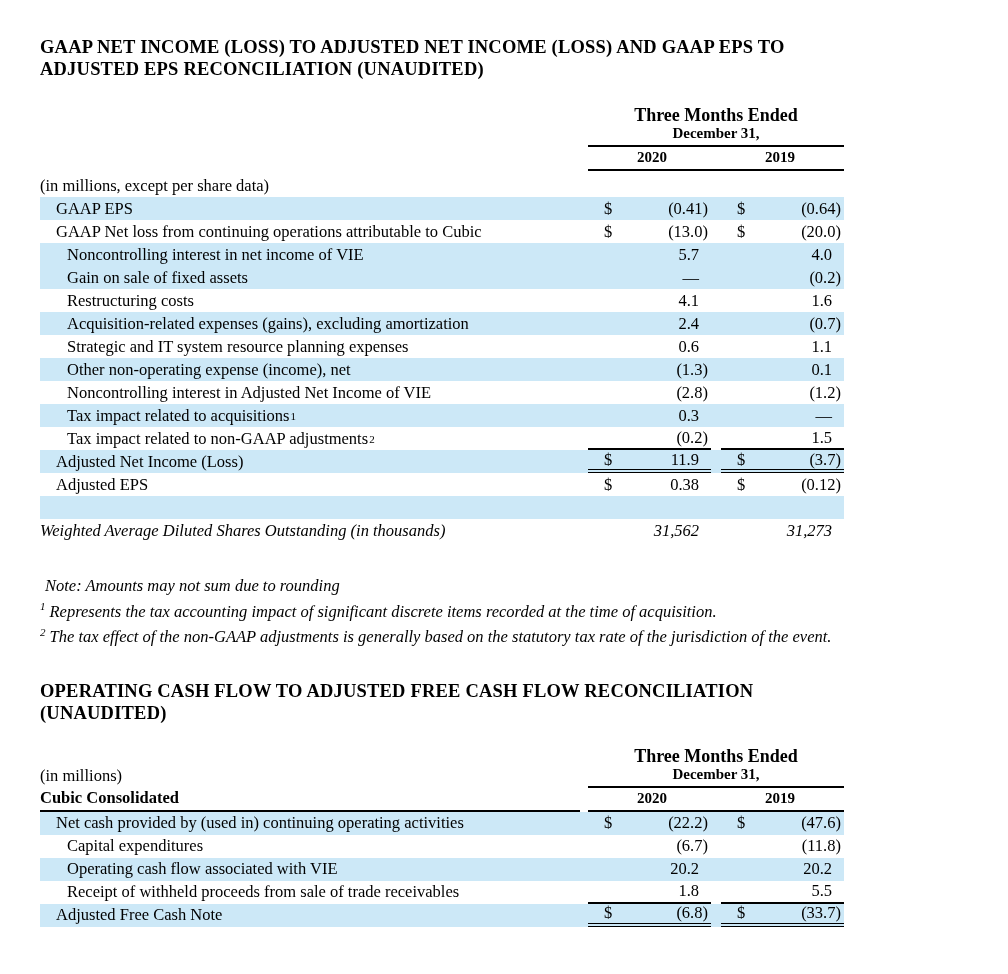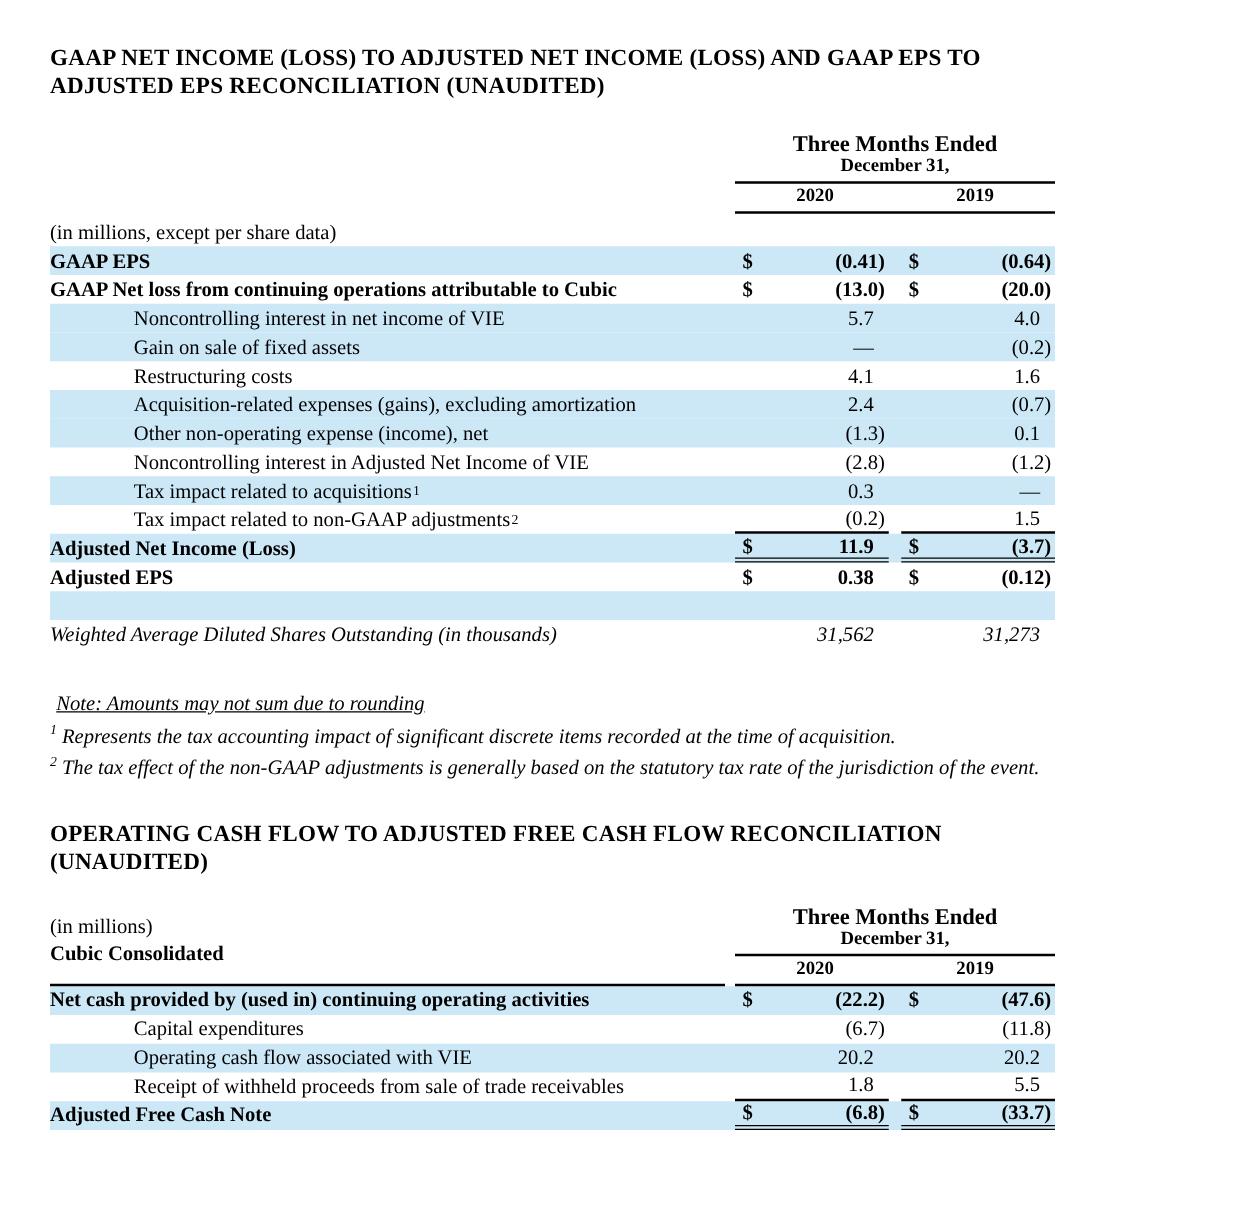--- a/index.html
+++ b/index.html
@@ -22,47 +22,47 @@
   .ph-line1 { font-size: 18px; font-weight: bold; text-align: center; line-height: 18px; white-space: nowrap; }
   .ph-line2 { font-size: 15px; font-weight: bold; text-align: center; line-height: 18px; padding-bottom: 3px; border-bottom: 2px solid #000; white-space: nowrap; }
   .ph-cols { display: flex; margin-top: 1px; }
   .ph-col { flex: 1; text-align: center; font-size: 15px; font-weight: bold; line-height: 19px; padding-bottom: 2px; border-bottom: 2px solid #000; }
 
   .units-row { font-size: 16.5px; height: 23px; line-height: 23px; margin-top: 3px; }
 
   
   .row { display: flex; height: 23px; }
   .row.shaded { background: var(--shade, #cce8f7); }
-  .row.bold .cell { font-weight: bold; }
+  .row.bold .cell { font-weight: normal; padding-left: 16px; }
   .row.italic .cell { font-style: italic; }
   .cell { display: flex; align-items: center; height: 100%; }
   .cell.label { flex: 1; font-size: 16.5px; white-space: nowrap; overflow: hidden; }
-  .cell.label.indent { padding-left: 27px; margin-left: 40px; }
+  .cell.label.indent { padding-left: 27px; }
   .cell.label sup { font-size: 11px; line-height: 0; margin-left: 1px; }
   .cell.val { width: 123px; font-size: 16.5px; justify-content: space-between; padding-left: 6px; }
   .cell.val.col1 { margin-left: 10px; }
   .cell.val.col2 { margin-left: 10px; }
   .num { text-align: right; white-space: nowrap; }
   .num.hang { padding-right: 12px; }
   .num.paren { padding-right: 3px; }
   .val.ul-single { border-bottom: 2px solid #000; }
   .val.ul-double { border-bottom: 4px double #000; }
 
   
   .notes { margin-top: 31px; font-style: italic; font-size: 16.5px; line-height: 25.5px; }
-  .note-line.first { padding-left: 5px; text-decoration: underline; }
+  .note-line.first { padding-left: 5px; }
   .notes sup { font-size: 11px; line-height: 0; margin-right: 4px; }
 
   .title2 { margin-top: 30px; }
 
   
   .t2-head { display: flex; align-items: flex-end; margin-top: 23px; }
   .t2-left { flex: 1; margin-right: 8px; min-width: 0; }
   .t2-units { font-size: 16.5px; line-height: 22px; }
-  .t2-section { font-size: 16.5px; font-weight: bold; line-height: 21px; padding-bottom: 14px; border-bottom: 2px solid #000; }
+  .t2-section { font-size: 16.5px; font-weight: bold; line-height: 21px; padding-bottom: 2px; border-bottom: 2px solid #000; }
   .t2-right { width: 256px; flex: 0 0 256px; }
 </style>
 </head>
 <body>
 
 <div class="page">
 
   <div class="doc-title">GAAP NET INCOME (LOSS) TO ADJUSTED NET INCOME (LOSS) AND GAAP EPS TO ADJUSTED EPS RECONCILIATION (UNAUDITED)</div>
 
   <div class="period-block t1-period">
@@ -136,20 +136,31 @@
         <div class="cell label indent">Acquisition-related expenses (gains), excluding amortization</div>
         <div class="cell val col1">
           <span class="dollar"></span>
           <span class="num hang">2.4</span>
         </div>
         <div class="cell val col2">
           <span class="dollar"></span>
           <span class="num paren">(0.7)</span>
         </div>
       </div>
+      <div class="row">
+        <div class="cell label indent">Strategic and IT system resource planning expenses</div>
+        <div class="cell val col1">
+          <span class="dollar"></span>
+          <span class="num hang">0.6</span>
+        </div>
+        <div class="cell val col2">
+          <span class="dollar"></span>
+          <span class="num hang">1.1</span>
+        </div>
+      </div>
       <div class="row shaded">
         <div class="cell label indent">Other non-operating expense (income), net</div>
         <div class="cell val col1">
           <span class="dollar"></span>
           <span class="num paren">(1.3)</span>
         </div>
         <div class="cell val col2">
           <span class="dollar"></span>
           <span class="num hang">0.1</span>
         </div>

